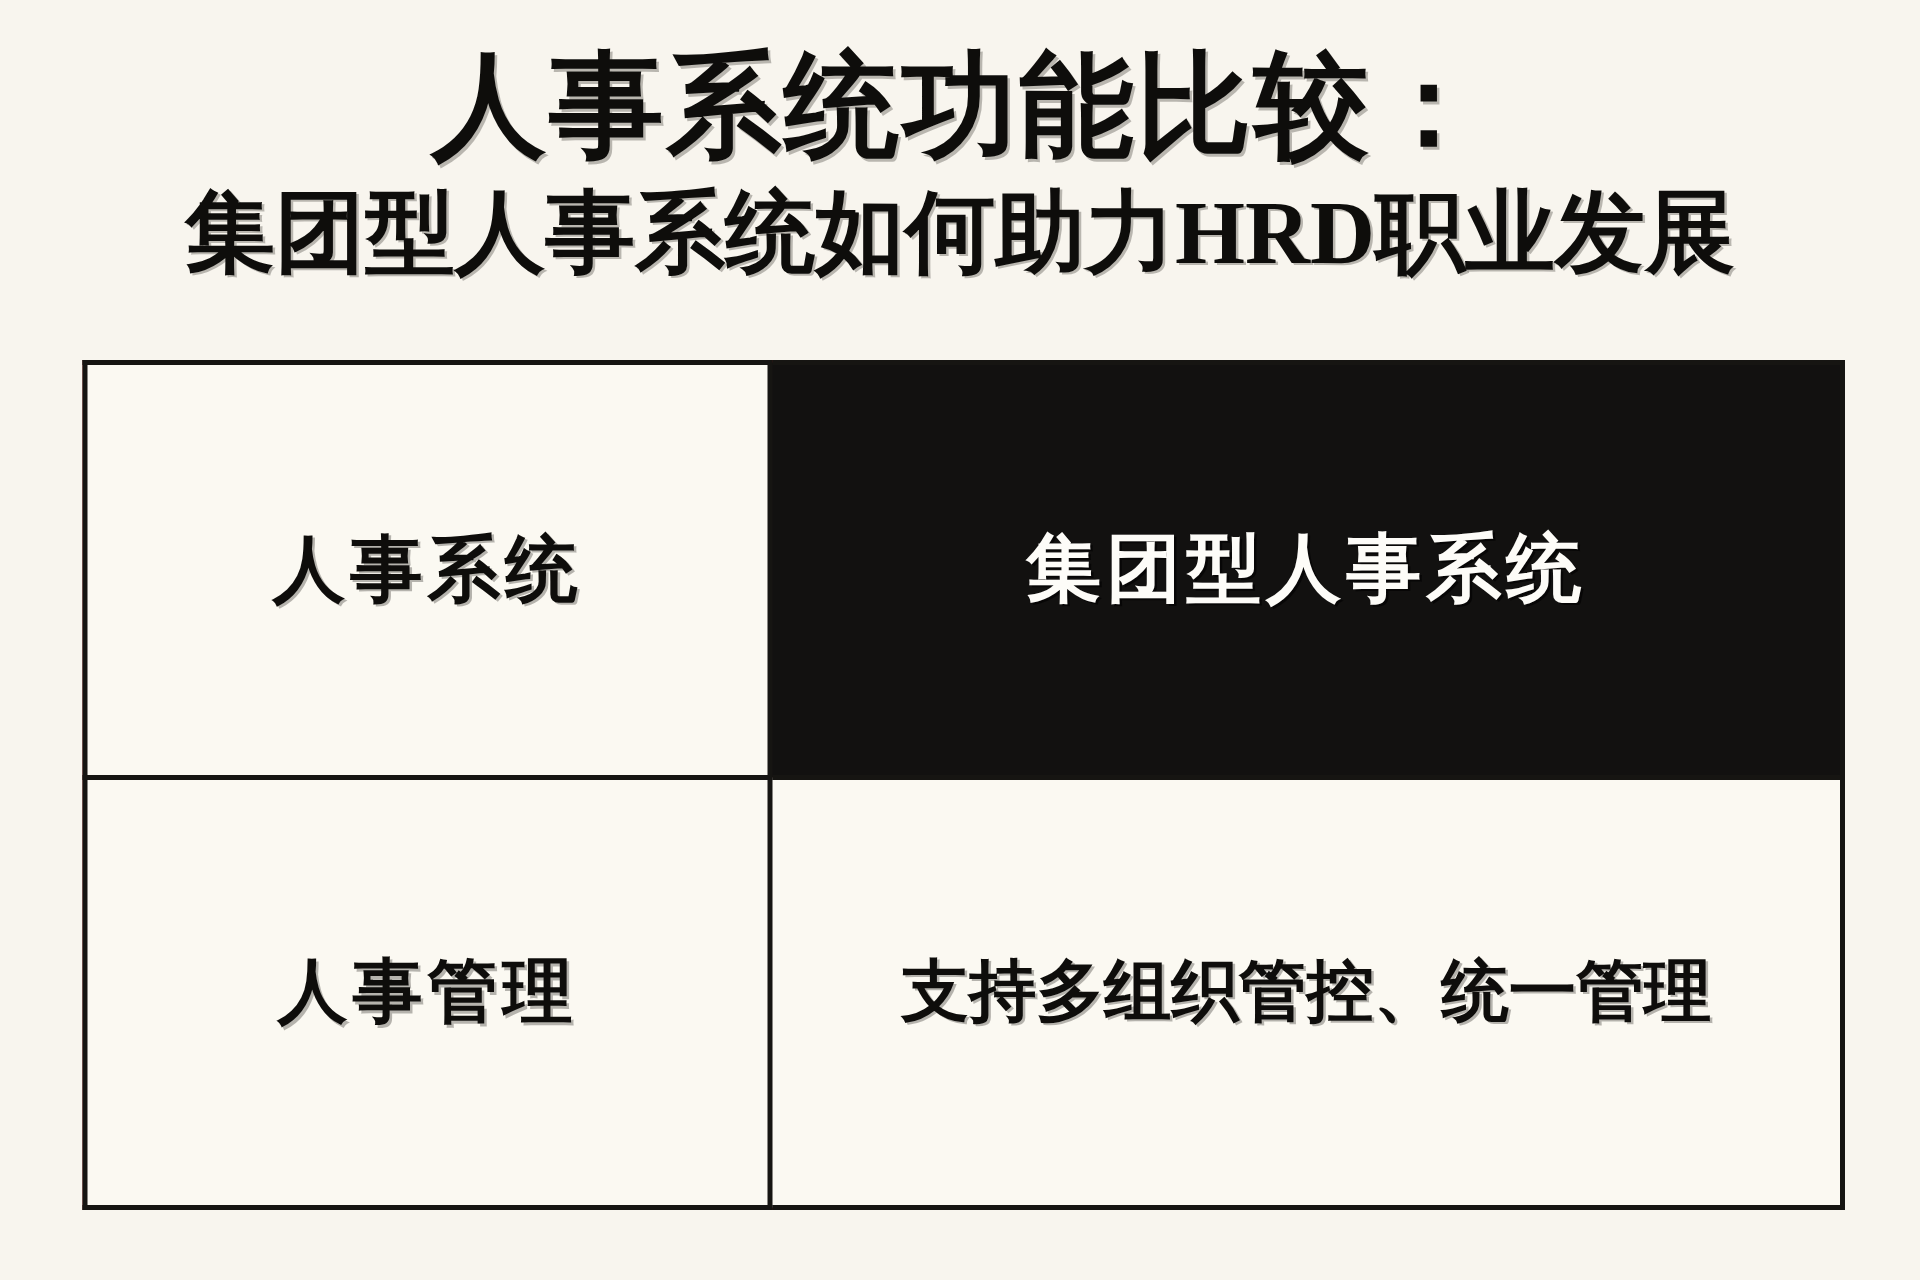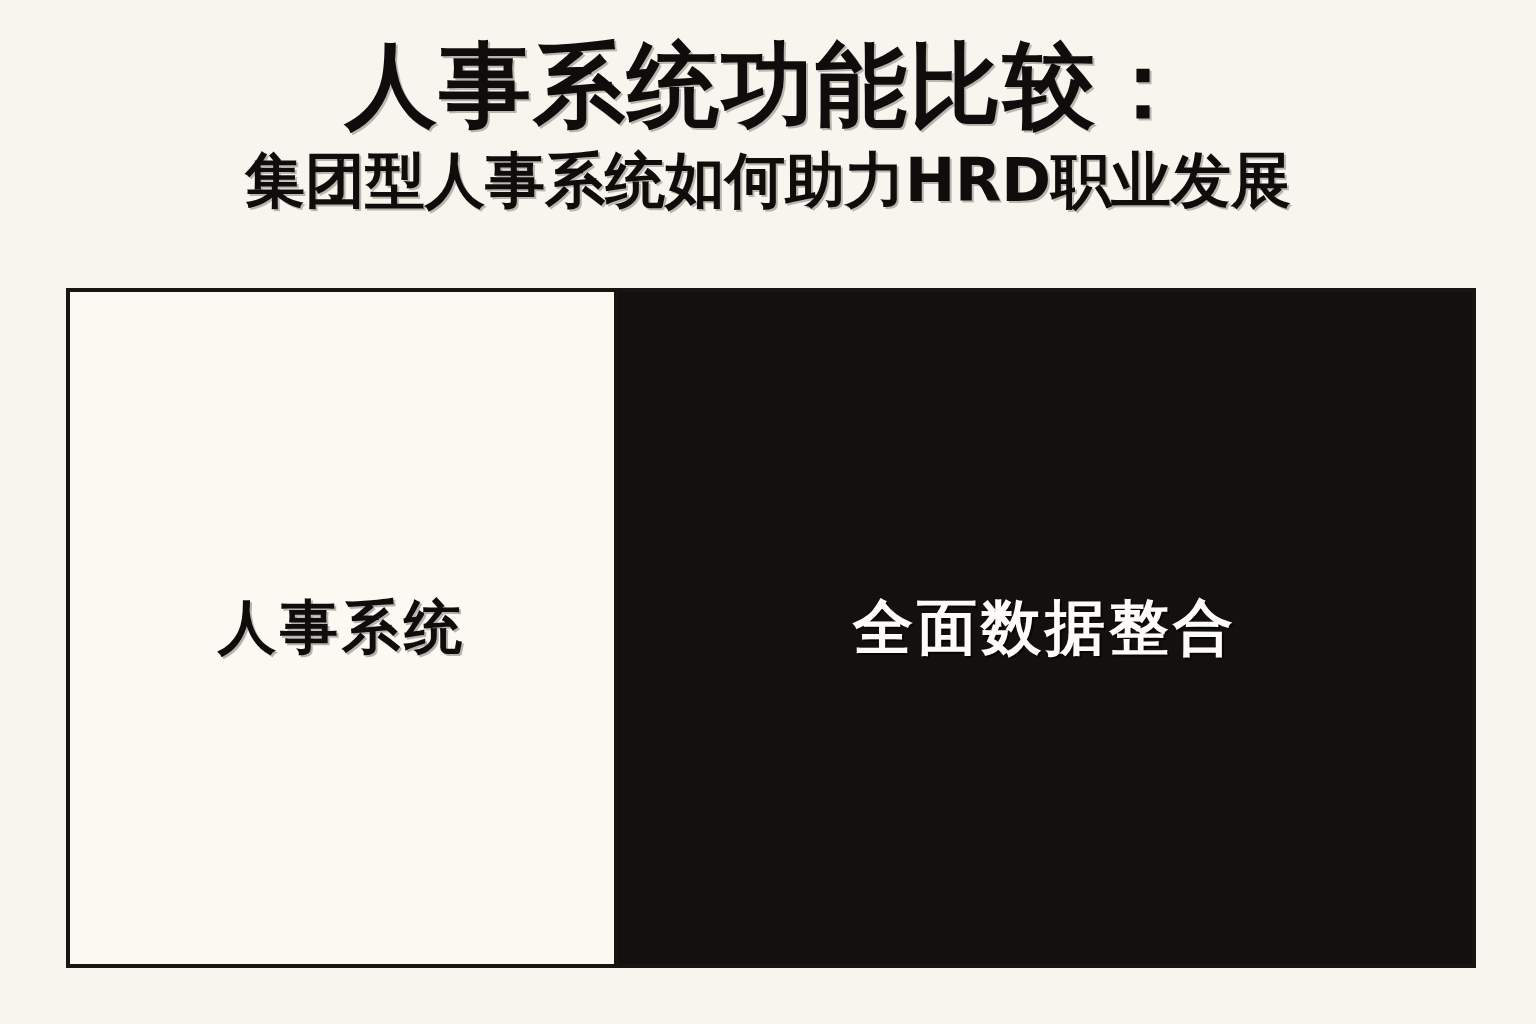--- a/index.html
+++ b/index.html
@@ -1,15 +1,15 @@
 <!DOCTYPE html>
 <html><head>
 <meta charset="utf-8">
 <style>
-  * { margin: 0; padding: 0; box-sizing: border-box; }
+  * { margin: 0; padding: 0; box-sizing: border-box; font-family: Liberation Serif, serif; }
 
   html, body {
     width: 1536px;
     height: 1024px;
     overflow: hidden;
   }
 
   body {
     background: #f8f5ee;
     font-family: "DejaVu Sans", "Liberation Sans", sans-serif;
@@ -27,21 +27,21 @@
     font-size: 92px;
     line-height: 1.12;
     font-weight: 900;
     letter-spacing: 2px;
     color: #0e0d0b;
     text-shadow: 2px 2px 0 rgba(20,18,14,0.28);
   }
 
   .subtitle {
     text-align: center;
-    font-size: 60px;
+    font-size: 72px;
     line-height: 1.1;
     font-weight: 900;
     letter-spacing: 0px;
     margin-top: 10px;
     color: #0e0d0b;
     text-shadow: 2px 2px 0 rgba(20,18,14,0.28);
     white-space: nowrap;
   }
 
   .cmp-table {
@@ -103,22 +103,26 @@
 <div class="poster">
 
   <h1 class="title">人事系统功能比较：</h1>
 
   <h2 class="subtitle">集团型人事系统如何助力HRD职业发展</h2>
 
   <table class="cmp-table">
     <tbody>
       <tr class="header-row">
         <td class="col-feature header-feature">人事系统</td>
-        <td class="col-desc header-system">全面数据整合</td>
+        <td class="col-desc header-system">集团型人事系统</td>
       </tr>
 
+      <tr class="body-row">
+        <td class="cell-feature">人事管理</td>
+        <td class="cell-desc">支持多组织管控、统一管理</td>
+      </tr>
 
 
 
     </tbody>
   </table>
 
 </div>
 
 </body></html>

